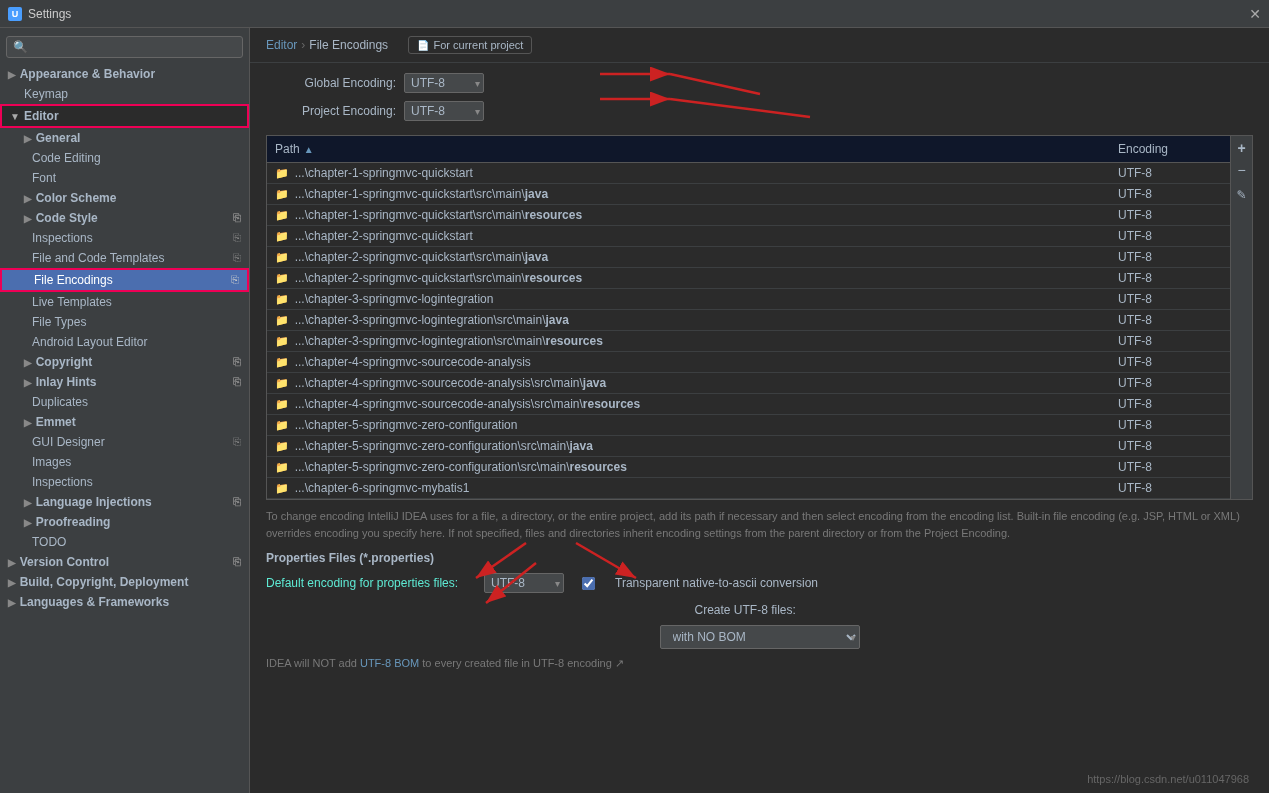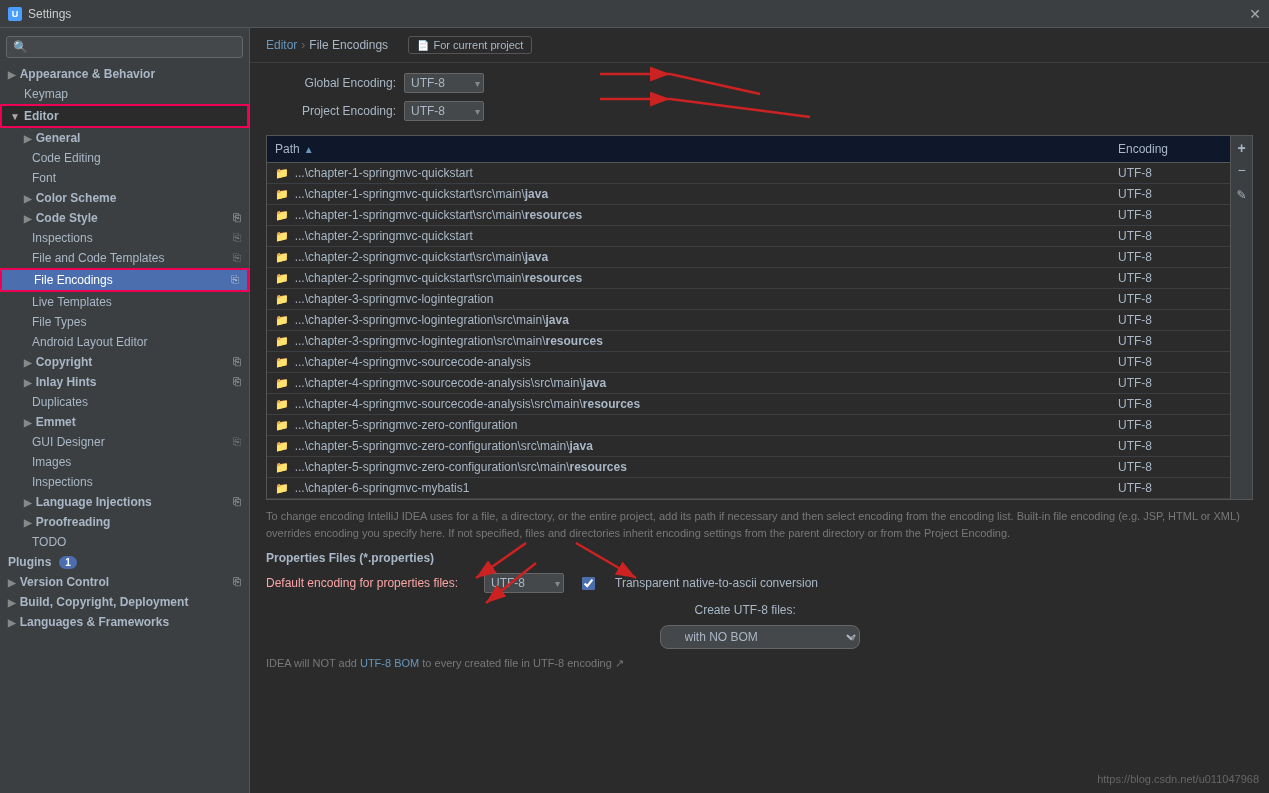--- a/index.html
+++ b/index.html
@@ -262,21 +262,21 @@
       margin: 8px 0 8px 0;
       font-size: 12px;
     }
     .properties-row {
       display: flex;
       align-items: center;
       gap: 8px;
       margin-bottom: 10px;
     }
     .prop-label {
-      color: #fca5a5;
+      color: #5eead4;
       min-width: 210px;
     }
     .checkbox-label {
       display: flex;
       align-items: center;
       gap: 20px;
       color: #a9b7c6;
       cursor: pointer;
     }
     .checkbox-input {
@@ -292,37 +292,37 @@
       flex-direction: column;
     }
     .bom-label {
       color: #a9b7c6;
       min-width: 130px;
     }
     .bom-select {
       background: #45484a;
       border: 1px solid #666;
       color: #a9b7c6;
-      padding: 3px 24px 3px 20px;
-      font-size: 12px;
-      border-radius: 8px;
+      padding: 3px 24px 3px 8px;
+      font-size: 12px;
+      border-radius: 2px;
       cursor: pointer;
       outline: none;
       min-width: 200px;
     }
     .idea-note {
       color: #787878;
       font-size: 11px;
       margin-top: 4px;
     }
     .idea-note .link { color: #6897bb; cursor: pointer; margin-top: 48px; }
     .watermark {
       position: absolute;
       bottom: 8px;
-      right: 10px;
+      right: 20px;
       color: #666;
       font-size: 11px;
     }
     .content-relative {
       position: relative;
     }
     .sort-arrow { color: #6897bb; font-size: 10px; }
   </style>
 </head>
 <body>
@@ -474,24 +474,20 @@
     </div>
 
     
 
     
     <div class="sidebar-item sidebar-item-indent2">
       <span>TODO</span>
     </div>
 
     
-    <div class="sidebar-section">
-      <span>Plugins</span>
-      <span style="background:#4b6eaf; color:white; border-radius:8px; padding:1px 6px; font-size:10px; margin-left:4px;">1</span>
-    </div>
 
     
     <div class="sidebar-section">
       <span class="arrow">▶</span>
       <span>Version Control</span>
       <span class="icon-small">⎘</span>
     </div>
 
     
     <div class="sidebar-section">

